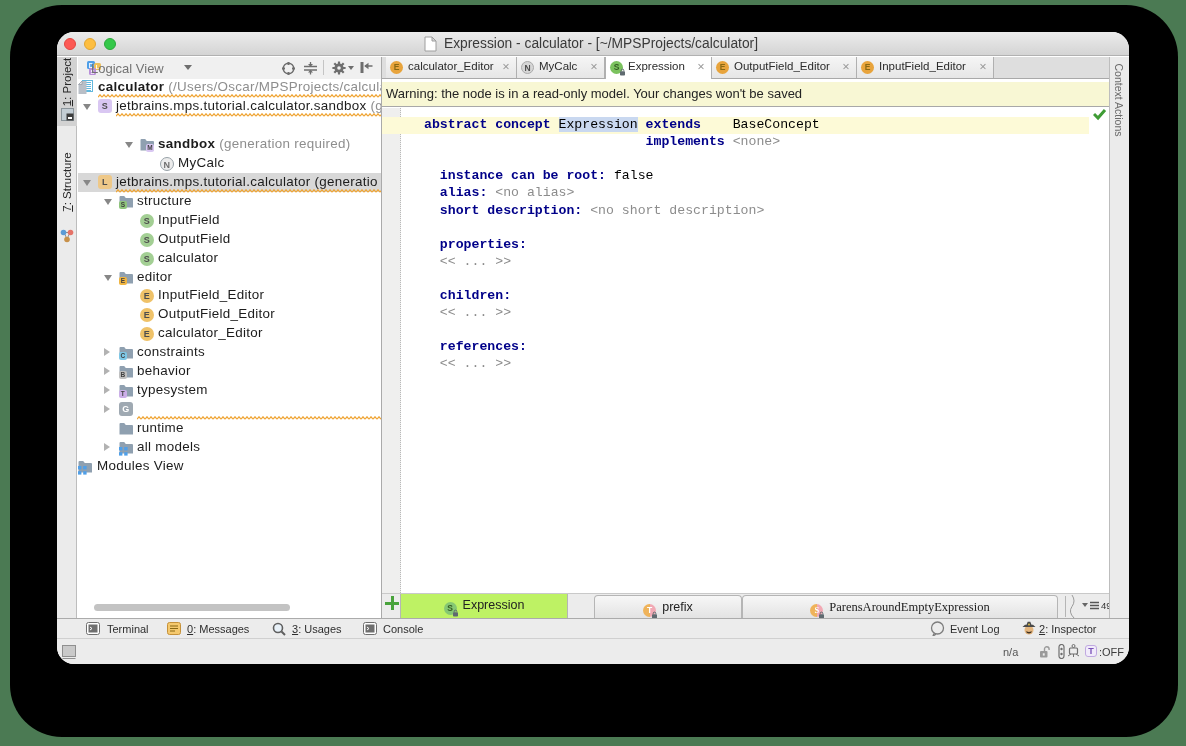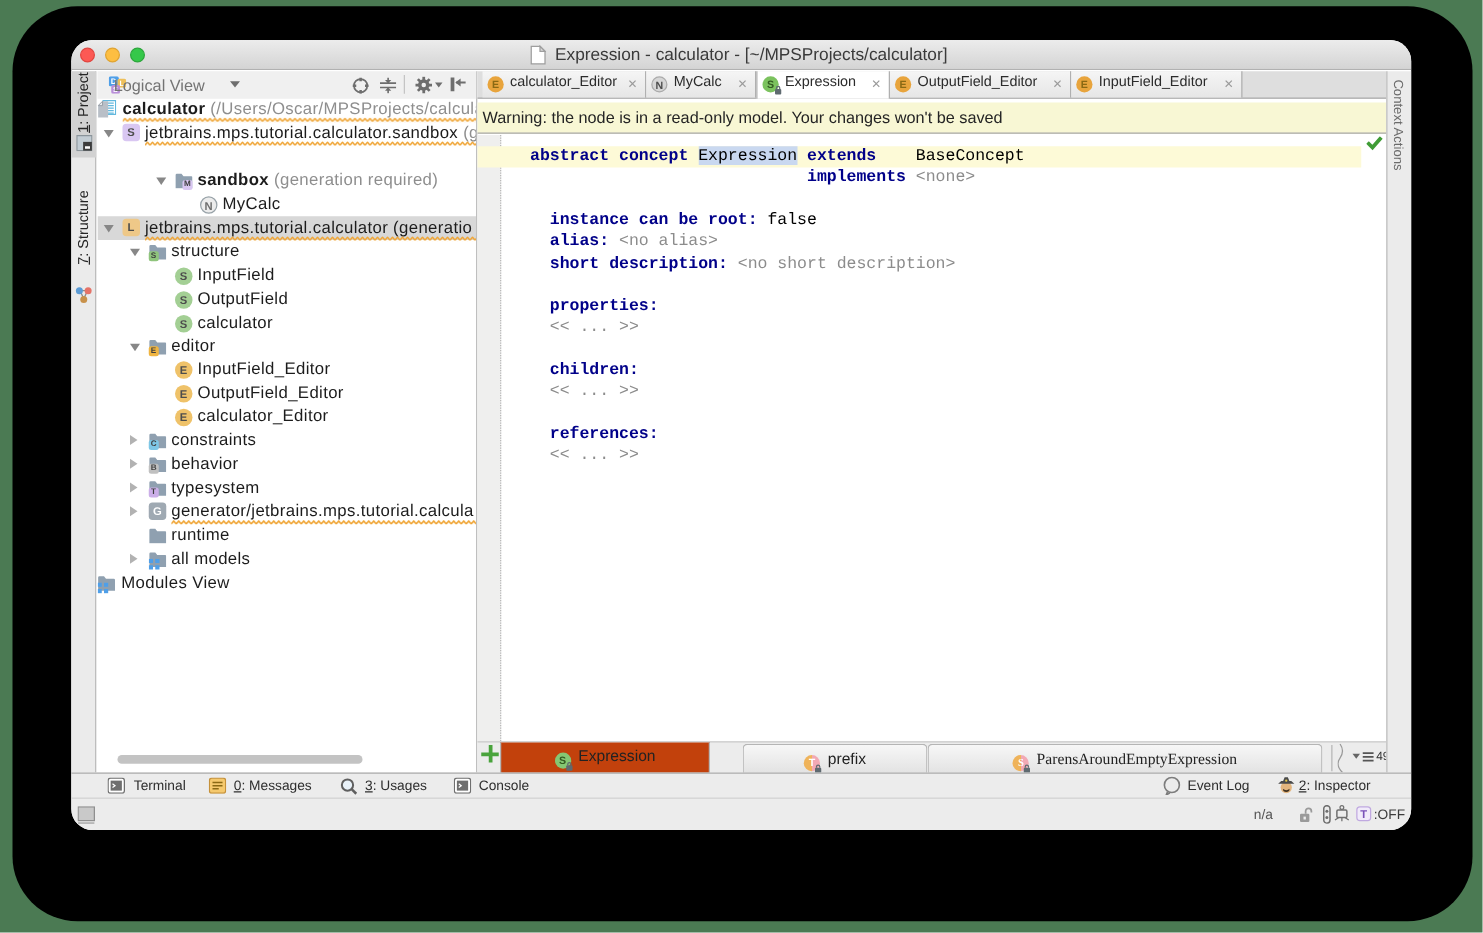--- a/index.html
+++ b/index.html
@@ -272,21 +272,20 @@
             <svg width="14" height="13" style="position:absolute;top:3px;left:0">
               <path d="M0.5 12.5 v-10.5 a1 1 0 0 1 1 -1 h3.7 l1.6 2 h6.2 a1 1 0 0 1 1 1 v8.5 z" fill="#8fa0b0"></path>
             </svg>
             <span class="badge" style="left:0px;top:9px;background:#cbaee8">T</span>
           </span>
           <span class="tlabel" style="left:59px">typesystem</span>
         </div>
 <div class="trow" style="top:343px">
           <span class="arrr" style="left:26px"></span>
           <span class="sq" style="left:41px;background:#9fa9b2;color:#fff">G</span>
-          <span class="tlabel" style="left:59px">generator/jetbrains.mps.tutorial.calcula</span>
           <svg class="wave" style="left:59px;top:16px" width="244" height="4">
             <rect width="244" height="4" fill="url(#wv)"></rect>
           </svg>
         </div>
 <div class="trow" style="top:362px">
           <span style="position:absolute;left:41px;top:0;width:14px;height:19px">
             <svg width="14" height="13" style="position:absolute;top:3px;left:0">
               <path d="M0.5 12.5 v-10.5 a1 1 0 0 1 1 -1 h3.7 l1.6 2 h6.2 a1 1 0 0 1 1 1 v8.5 z" fill="#8fa0b0"></path>
             </svg>
           </span>
@@ -379,21 +378,21 @@
 <div class="cl" style="top:230px;left:42px">  <b>children:</b></div>
 <div class="cl" style="top:247px;left:42px">  <span class="g">&lt;&lt; ... &gt;&gt;</span></div>
 <div class="cl" style="top:281px;left:42px">  <b>references:</b></div>
 <div class="cl" style="top:298px;left:42px">  <span class="g">&lt;&lt; ... &gt;&gt;</span></div>
 </div>
     <div id="btabs">
 <div style="position:absolute;left:3px;top:2px;width:14px;height:14px">
           <span style="position:absolute;left:6px;top:0;width:2.5px;height:14px;background:#49a33c"></span>
           <span style="position:absolute;left:0;top:6px;width:14px;height:2.5px;background:#49a33c"></span>
         </div>
-<div class="btab" style="left:18px;width:168px;background:#c2410c;border-left:1px solid #b5b5b5;border-right:1px solid #b5b5b5;top:0;height:25px;">
+<div class="btab" style="left:18px;width:168px;background:#bef264;border-left:1px solid #b5b5b5;border-right:1px solid #b5b5b5;top:0;height:25px;">
           <div style="position:absolute;left:0;right:0;top:4px;text-align:center"><span style="position:relative;display:inline-block;width:13px;height:13px;border-radius:50%;background:#85c773;color:#335c22;font-size:8.5px;font-weight:bold;text-align:center;line-height:13px;margin-right:6px">S<svg width="7" height="8" style="position:absolute;left:8px;top:7px">
                 <rect x="1" y="3.2" width="5" height="4.3" rx="0.8" fill="#5f6a70"></rect>
                 <path d="M2.2 3.2 v-0.8 a1.3 1.3 0 0 1 2.6 0 v0.8" fill="none" stroke="#5f6a70" stroke-width="1"></path>
               </svg></span><span style="vertical-align:2px">Expression</span></div>
         </div>
 <div class="btab" style="left:212px;width:148px;background:linear-gradient(#f7f7f7,#e2e2e2);border:1px solid #b5b5b5;border-bottom:none;border-radius:4px 4px 0 0;top:1px;height:24px;">
           <div style="position:absolute;left:0;right:0;top:4px;text-align:center"><span style="position:relative;display:inline-block;width:13px;height:13px;border-radius:50%;background:linear-gradient(90deg,#efb35a 50%,#f2a9b4 50%);color:#fff;font-size:8.5px;font-weight:bold;text-align:center;line-height:13px;margin-right:6px">T<svg width="7" height="8" style="position:absolute;left:8px;top:7px">
                 <rect x="1" y="3.2" width="5" height="4.3" rx="0.8" fill="#5f6a70"></rect>
                 <path d="M2.2 3.2 v-0.8 a1.3 1.3 0 0 1 2.6 0 v0.8" fill="none" stroke="#5f6a70" stroke-width="1"></path>
               </svg></span><span style="vertical-align:2px">prefix</span></div>

